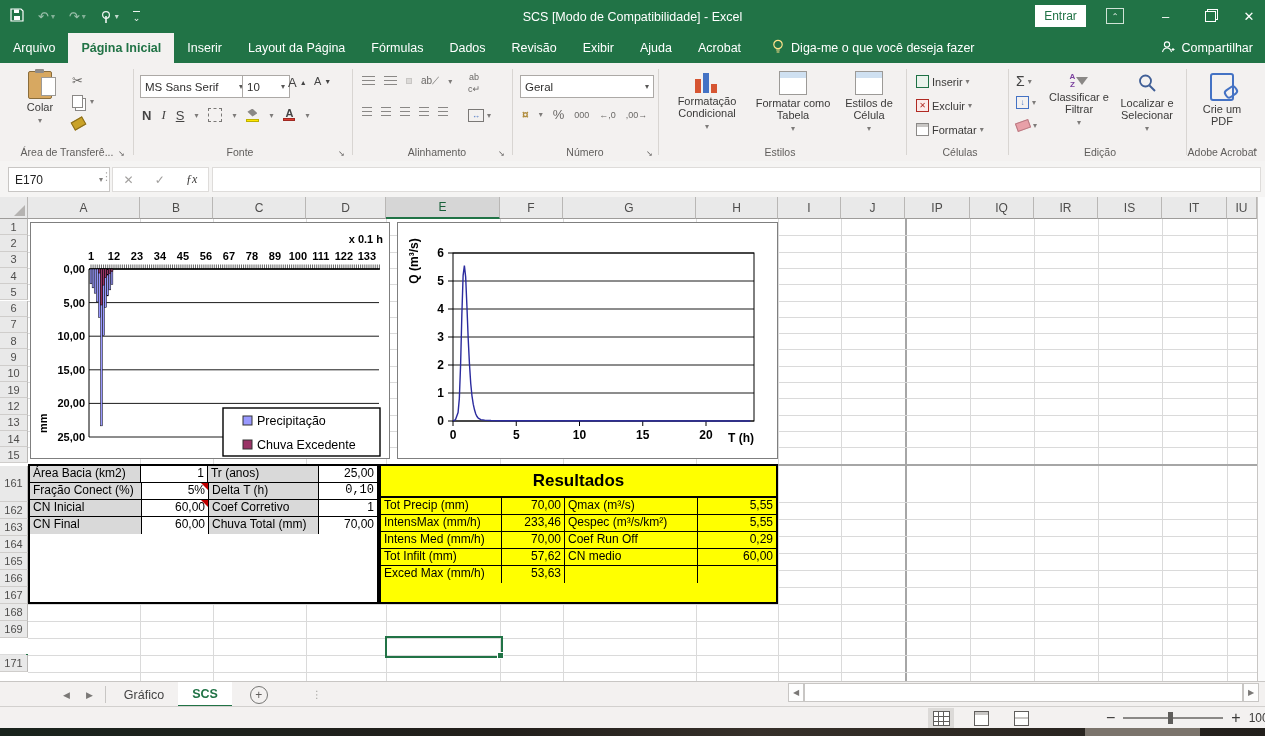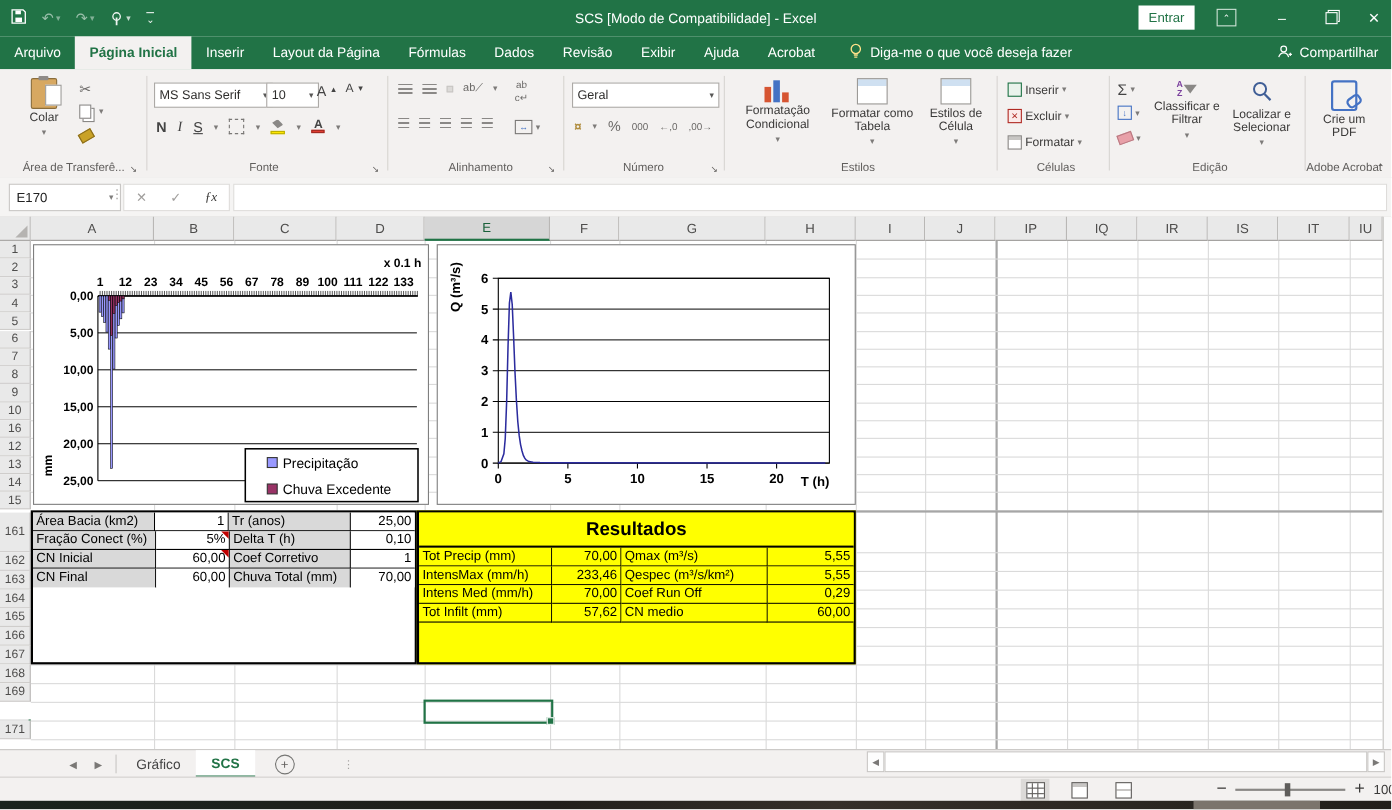--- a/index.html
+++ b/index.html
@@ -405,21 +405,21 @@
       <div class="rowh" style="top: 219px; height: 16.3px;">1</div>
       <div class="rowh" style="top: 235.3px; height: 16.3px;">2</div>
       <div class="rowh" style="top: 251.6px; height: 16.3px;">3</div>
       <div class="rowh" style="top: 267.9px; height: 16.3px;">4</div>
       <div class="rowh" style="top: 284.2px; height: 16.3px;">5</div>
       <div class="rowh" style="top: 300.5px; height: 16.3px;">6</div>
       <div class="rowh" style="top: 316.8px; height: 16.3px;">7</div>
       <div class="rowh" style="top: 333.1px; height: 16.3px;">8</div>
       <div class="rowh" style="top: 349.4px; height: 16.3px;">9</div>
       <div class="rowh" style="top: 365.7px; height: 16.3px;">10</div>
-      <div class="rowh" style="top: 382px; height: 16.3px;">16</div>
+      <div class="rowh" style="top: 382px; height: 16.3px;">19</div>
       <div class="rowh" style="top: 398.3px; height: 16.3px;">12</div>
       <div class="rowh" style="top: 414.6px; height: 16.3px;">13</div>
       <div class="rowh" style="top: 430.9px; height: 16.3px;">14</div>
       <div class="rowh" style="top: 447.2px; height: 16.3px;">15</div>
       <div class="rowh" style="top: 465.5px; height: 36px;">161</div>
       <div class="rowh" style="top: 501.5px; height: 17px;">162</div>
       <div class="rowh" style="top: 518.5px; height: 17px;">163</div>
       <div class="rowh" style="top: 535.5px; height: 17px;">164</div>
       <div class="rowh" style="top: 552.5px; height: 17px;">165</div>
       <div class="rowh" style="top: 569.5px; height: 17px;">166</div>
@@ -711,21 +711,21 @@
         <div class="trow">
           <div class="tcell lab" style="width: 112px;">Área Bacia (km2)</div>
           <div class="tcell val" style="width: 67px;">1</div>
           <div class="tcell lab" style="width: 112px;">Tr (anos)</div>
           <div class="tcell val last" style="width: 58px;">25,00</div>
         </div>
         <div class="trow">
           <div class="tcell lab" style="width: 112px;">Fração Conect (%)</div>
           <div class="tcell val" style="width: 67px;">5%<span class="note"></span></div>
           <div class="tcell lab" style="width: 110px;">Delta T (h)</div>
-          <div class="tcell val last" style="width: 58px;">0,10</div>
+          <div class="tcell val last" style="width: 58px; font-family: Liberation Mono, monospace;">0,10</div>
         </div>
         <div class="trow">
           <div class="tcell lab" style="width: 112px;">CN Inicial</div>
           <div class="tcell val" style="width: 67px;">60,00<span class="note"></span></div>
           <div class="tcell lab" style="width: 110px;">Coef Corretivo</div>
           <div class="tcell val last" style="width: 58px;">1</div>
         </div>
         <div class="trow lastrow">
           <div class="tcell lab" style="width: 112px;">CN Final</div>
           <div class="tcell val" style="width: 67px;">60,00</div>
@@ -754,20 +754,26 @@
           <div class="tcell yel vr" style="width: 63px;">70,00</div>
           <div class="tcell yel" style="width: 133px;">Coef Run Off</div>
           <div class="tcell yel vr last" style="width: 78px;">0,29</div>
         </div>
         <div class="trow">
           <div class="tcell yel" style="width: 121px;">Tot Infilt (mm)</div>
           <div class="tcell yel vr" style="width: 63px;">57,62</div>
           <div class="tcell yel" style="width: 133px;">CN medio</div>
           <div class="tcell yel vr last" style="width: 78px;">60,00</div>
         </div>
+        <div class="trow lastrow">
+          <div class="tcell yel" style="width: 121px;">Exced Max (mm/h)</div>
+          <div class="tcell yel vr" style="width: 63px;">53,63</div>
+          <div class="tcell yel" style="width: 133px;"></div>
+          <div class="tcell yel vr last" style="width: 78px;"></div>
+        </div>
       </div>
   </div>
 
   <div class="selcell" style="left:385px;top:636px;width:114px;height:18px">
     <span class="handle"></span>
     </div>
 
   <div class="vscroll"></div>
 
   <div class="tabstrip">

